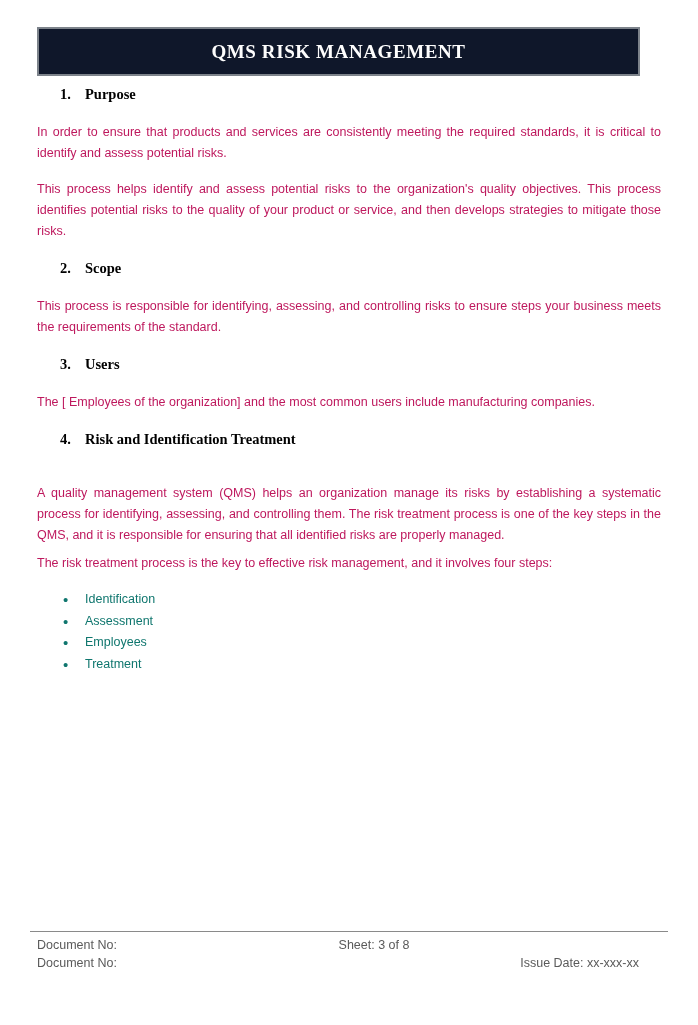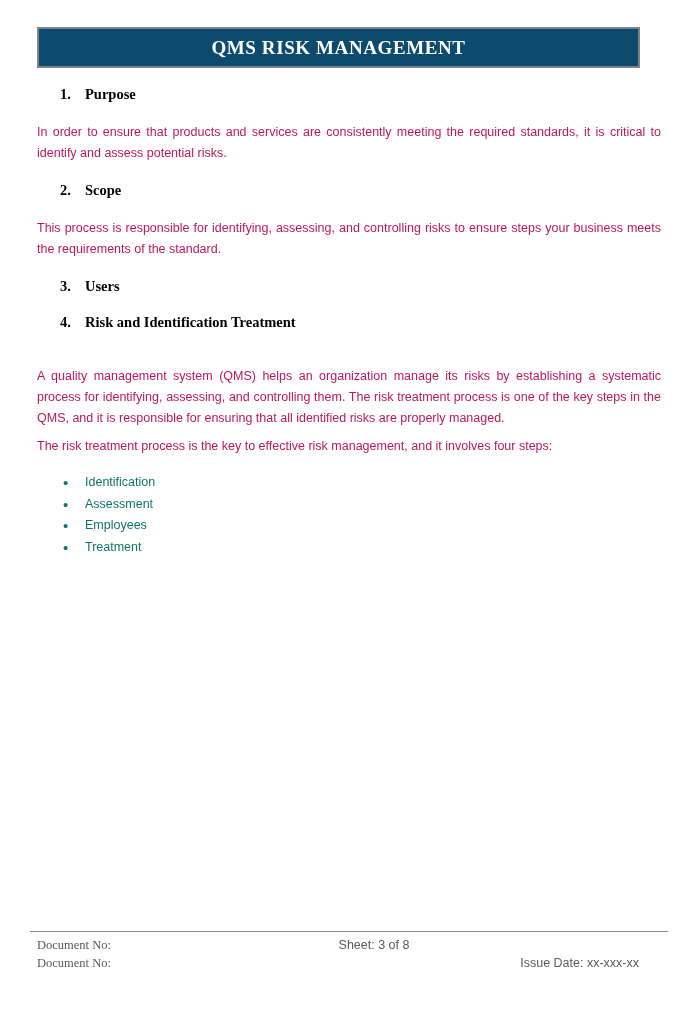--- a/index.html
+++ b/index.html
@@ -9,23 +9,23 @@
     height: 1025px;
     background: #ffffff;
     font-family: "Liberation Sans", sans-serif;
     overflow: hidden;
   }
   .banner {
     position: absolute;
     left: 37px;
     top: 27px;
     width: 603px;
-    height: 41px;
+    height: 49px;
     box-sizing: border-box;
-    background: #0c4a6e;
+    background: #0f172a;
     border: 2px solid #7d838b;
     display: flex;
     align-items: center;
     justify-content: center;
   }
   .banner .banner-title {
     margin: 0;
     font-family: "Liberation Serif", serif;
     font-weight: bold;
     font-size: 19px;
@@ -89,21 +89,21 @@
     border-top: 1px solid #8a8a8a;
     font-size: 12.5px;
     color: #5a5a5a;
   }
   .f-row {
     position: relative;
     height: 18px;
     line-height: 18px;
   }
   .f-row1 { margin-top: 4px; }
-  .f-left  { position: absolute; left: 7px; white-space: nowrap; font-family: Liberation Serif, serif; }
+  .f-left  { position: absolute; left: 7px; white-space: nowrap; }
   .f-center {
     position: absolute; left: 0; right: 0;
     text-align: center;
     transform: translateX(25px);
     white-space: nowrap;
   }
   .f-right { position: absolute; right: 29px; white-space: nowrap; }
 </style>
 </head>
 <body>
@@ -114,31 +114,33 @@
     <h1 class="banner-title">QMS RISK MANAGEMENT</h1>
   </header>
 
   <main class="content">
 
     <div class="heading">
       <span class="num">1.</span>
       <span class="title">Purpose</span>
     </div>
     <p class="para">In order to ensure that products and services are consistently meeting the required standards, it is critical to identify and assess potential risks.</p>
+    <p class="para">This process helps identify and assess potential risks to the organization's quality objectives. This process identifies potential risks to the quality of your product or service, and then develops strategies to mitigate those risks.</p>
 
     <div class="heading">
       <span class="num">2.</span>
       <span class="title">Scope</span>
     </div>
     <p class="para">This process is responsible for identifying, assessing, and controlling risks to ensure steps your business meets the requirements of the standard.</p>
 
     <div class="heading">
       <span class="num">3.</span>
       <span class="title">Users</span>
     </div>
+    <p class="para">The [ Employees of the organization] and the most common users include manufacturing companies.</p>
 
     <div class="heading h4">
       <span class="num">4.</span>
       <span class="title">Risk and Identification Treatment</span>
     </div>
     <p class="para mb-sm">A quality management system (QMS) helps an organization manage its risks by establishing a systematic process for identifying, assessing, and controlling them. The risk treatment process is one of the key steps in the QMS, and it is responsible for ensuring that all identified risks are properly managed.</p>
     <p class="para">The risk treatment process is the key to effective risk management, and it involves four steps:</p>
 
     <ul class="bullet-list">
       <li>Identification</li>

